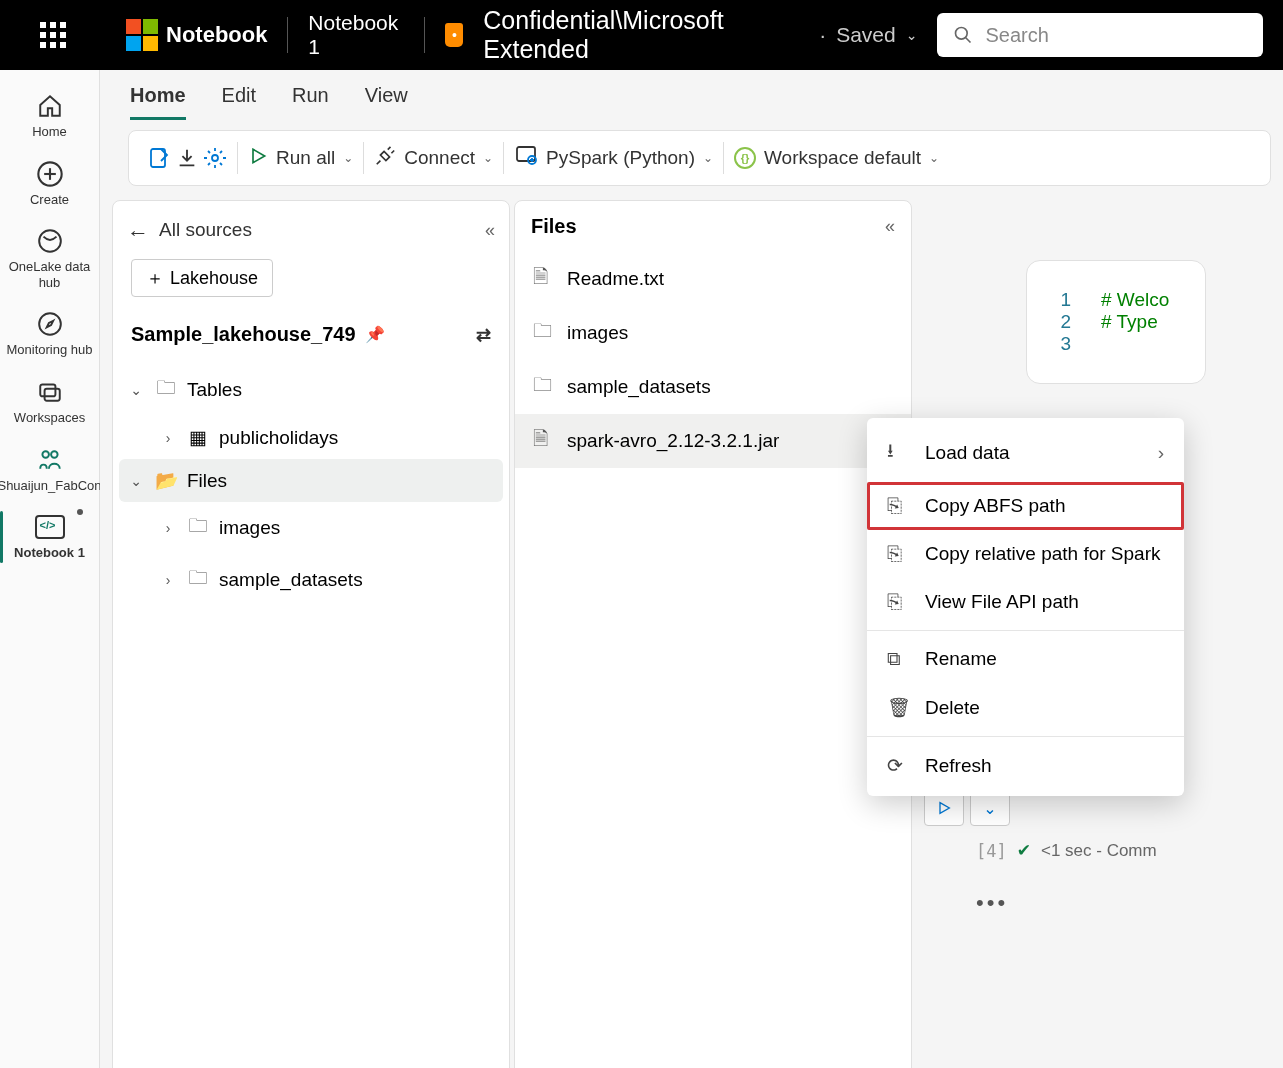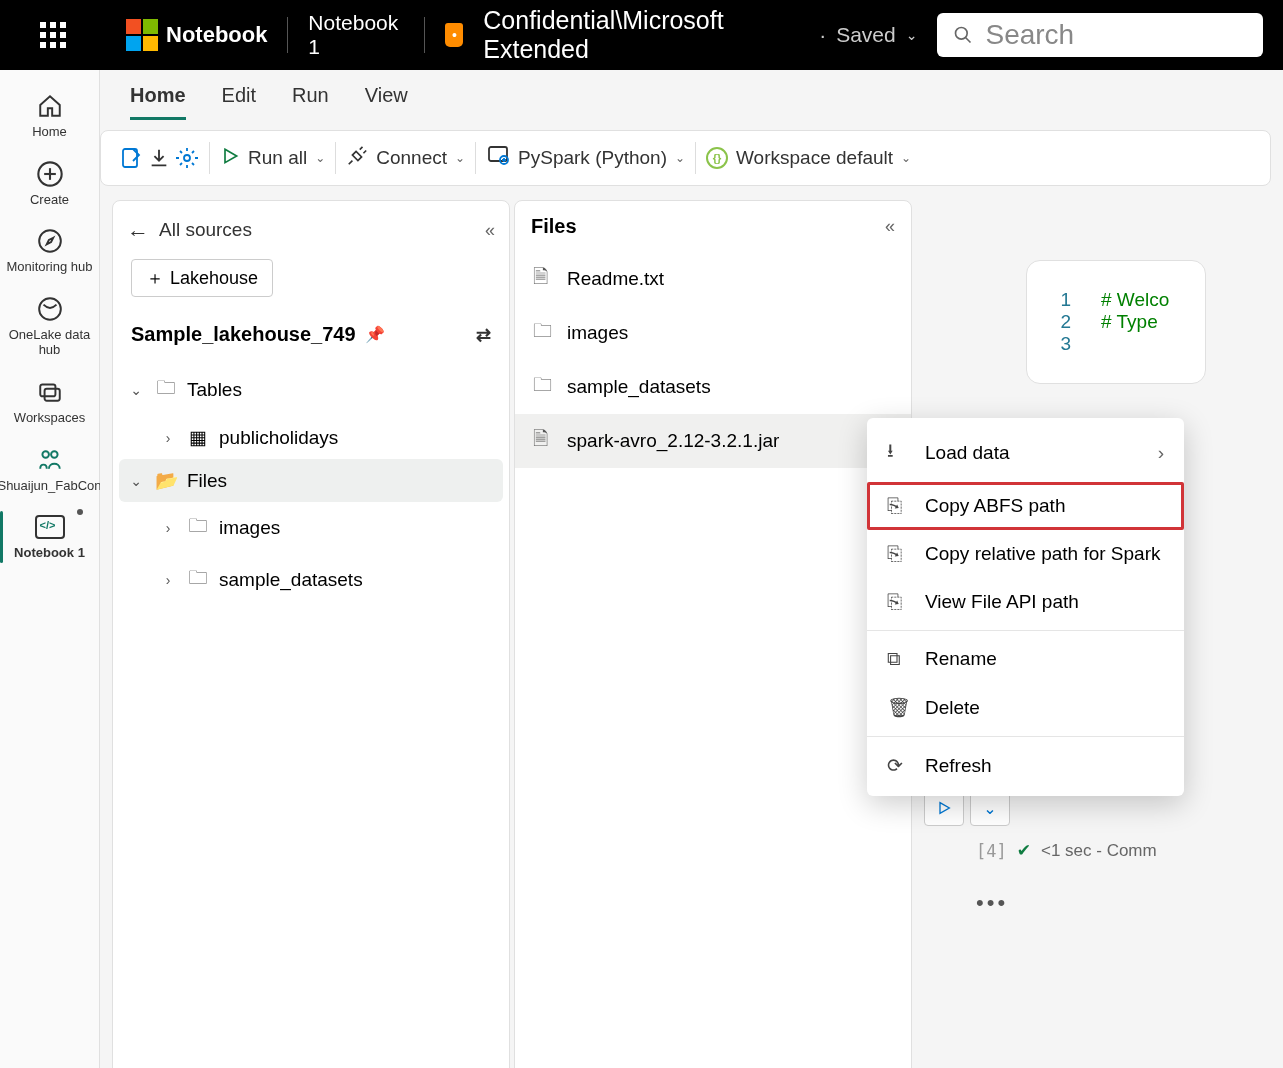--- a/index.html
+++ b/index.html
@@ -16,40 +16,40 @@
 .ms-text { font-size: 22px; font-weight: 600; }
 .vdiv { width: 1px; height: 36px; background: #555; }
 .notebook-name { font-size: 21px; }
 .shield { width: 20px; height: 24px; background: #ff8c00; border-radius: 3px 3px 5px 5px; position: relative; display:flex; align-items:center; justify-content:center;}
 .shield::after{content:"•"; color:#fff; font-size:14px;}
 .confidential { font-size: 25px; }
 .saved { font-size: 21px; color:#ccc; display:flex; align-items:center; gap:10px;}
 .saved .chev { font-size:14px; }
 .searchbox { margin-left: auto; background:#fff; border-radius:6px; height:44px; display:flex; align-items:center; padding:0 16px; gap:12px; width:360px;}
 .searchbox svg{stroke:#666;}
-.searchbox input{border:none; outline:none; font-size:28px; width:100%; color:#0f766e;}
+.searchbox input{border:none; outline:none; font-size:20px; width:100%; color:#0f766e;}
 .searchbox input::placeholder{color:#888;}
 
 
 .leftrail { position:absolute; left:0; top:70px; width:100px; background:#fafafa; border-right:1px solid #e0e0e0; height:998px; display:flex; flex-direction:column; align-items:center; padding-top:12px;}
 .rail-item { display:flex; flex-direction:column; align-items:center; gap:4px; padding:10px 4px; width:100%; cursor:pointer; position:relative;}
 .rail-item .icon { font-size:24px; color:#333; height:28px; display:flex; align-items:center; justify-content:center;}
 .rail-item .label { font-size:13px; color:#333; text-align:center; line-height:1.2;}
 .rail-item.active { font-weight:600; }
 .rail-item.active::before { content:""; position:absolute; left:0; top:8px; bottom:8px; width:3px; background:#117865; border-radius:2px;}
 .rail-item .dot { position:absolute; top:6px; right:16px; width:6px; height:6px; background:#555; border-radius:50%;}
 .fabric-icon { width:30px; height:24px; border:2.5px solid #333; border-radius:4px; position:relative;}
 .fabric-icon::after{content:"</>"; font-size:11px; position:absolute; left:3px; top:2px; color:#117865; font-weight:bold;}
 
 
 .main { position:absolute; left:100px; top:70px; right:0; background:#f5f5f5;}
 .tabs { display:flex; gap:36px; padding:14px 30px 0 30px; border-bottom:none;}
 .tab { font-size:20px; color:#333; padding-bottom:10px; cursor:pointer;}
 .tab.active { font-weight:600; border-bottom:3px solid #117865;}
-.toolbar { margin:10px 12px 0 0; background:#fff; border:1px solid #e0e0e0; border-radius:8px; height:56px; display:flex; align-items:center; padding:0 18px; gap:4px;}
+.toolbar { margin:10px 12px 0 28px; background:#fff; border:1px solid #e0e0e0; border-radius:8px; height:56px; display:flex; align-items:center; padding:0 18px; gap:4px;}
 .tbtn { display:flex; align-items:center; gap:8px; font-size:19px; color:#333; cursor:pointer;}
 .tbtn .chev{font-size:12px; color:#666;}
 .tsep { width:1px; height:32px; background:#ddd; margin:0 6px;}
 .ticon { width:24px; height:24px; display:flex; align-items:center; justify-content:center;}
 .play { color:#107c41; }
 .gear { color:#0078d4; }
 .envicon { width:22px; height:22px; border:2px solid #8bc34a; border-radius:50%; display:flex; align-items:center; justify-content:center; color:#8bc34a; font-size:11px; font-weight:bold;}
 
 
 .panels { display:flex; margin:14px 0 0 12px; }
@@ -164,33 +164,33 @@
           <line x1="12" y1="7" x2="12" y2="17"></line>
           <line x1="7" y1="12" x2="17" y2="12"></line>
         </svg>
       </div>
     <div class="label">Create</div>
   </div>
   <div class="rail-item">
     <div class="icon">
         <svg width="26" height="26" viewBox="0 0 24 24" fill="none" stroke="#333" stroke-width="1.8">
           <circle cx="12" cy="12" r="10"></circle>
-          <path d="M15 9 L11 11 L9 15 L13 13 Z"></path>
-        </svg>
-      </div>
-    <div class="label">Monitoring hub</div>
+          <path d="M6 8 Q12 14 18 8"></path>
+        </svg>
+      </div>
+    <div class="label">OneLake data hub</div>
   </div>
   <div class="rail-item">
     <div class="icon">
         <svg width="26" height="26" viewBox="0 0 24 24" fill="none" stroke="#333" stroke-width="1.8">
           <circle cx="12" cy="12" r="10"></circle>
-          <path d="M6 8 Q12 14 18 8"></path>
-        </svg>
-      </div>
-    <div class="label">OneLake data hub</div>
+          <path d="M15 9 L11 11 L9 15 L13 13 Z"></path>
+        </svg>
+      </div>
+    <div class="label">Monitoring hub</div>
   </div>
   <div class="rail-item">
     <div class="icon">
         <svg width="28" height="26" viewBox="0 0 24 24" fill="none" stroke="#333" stroke-width="1.8">
           <rect x="3" y="5" width="14" height="11" rx="2"></rect>
           <rect x="7" y="9" width="14" height="11" rx="2"></rect>
         </svg>
       </div>
     <div class="label">Workspaces</div>
   </div>

